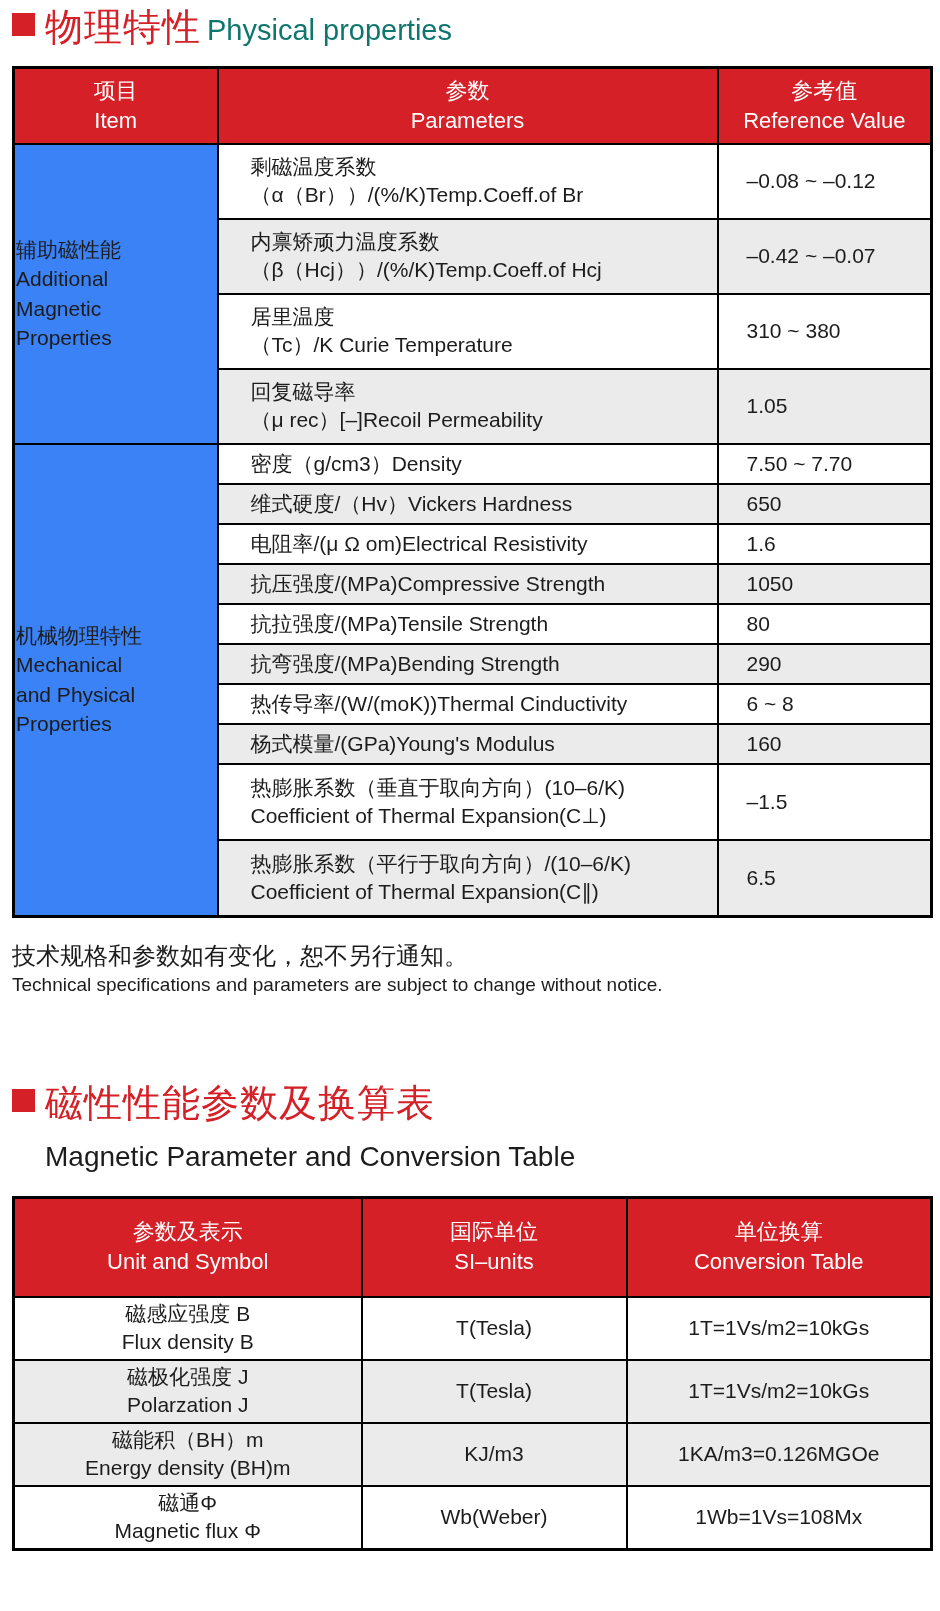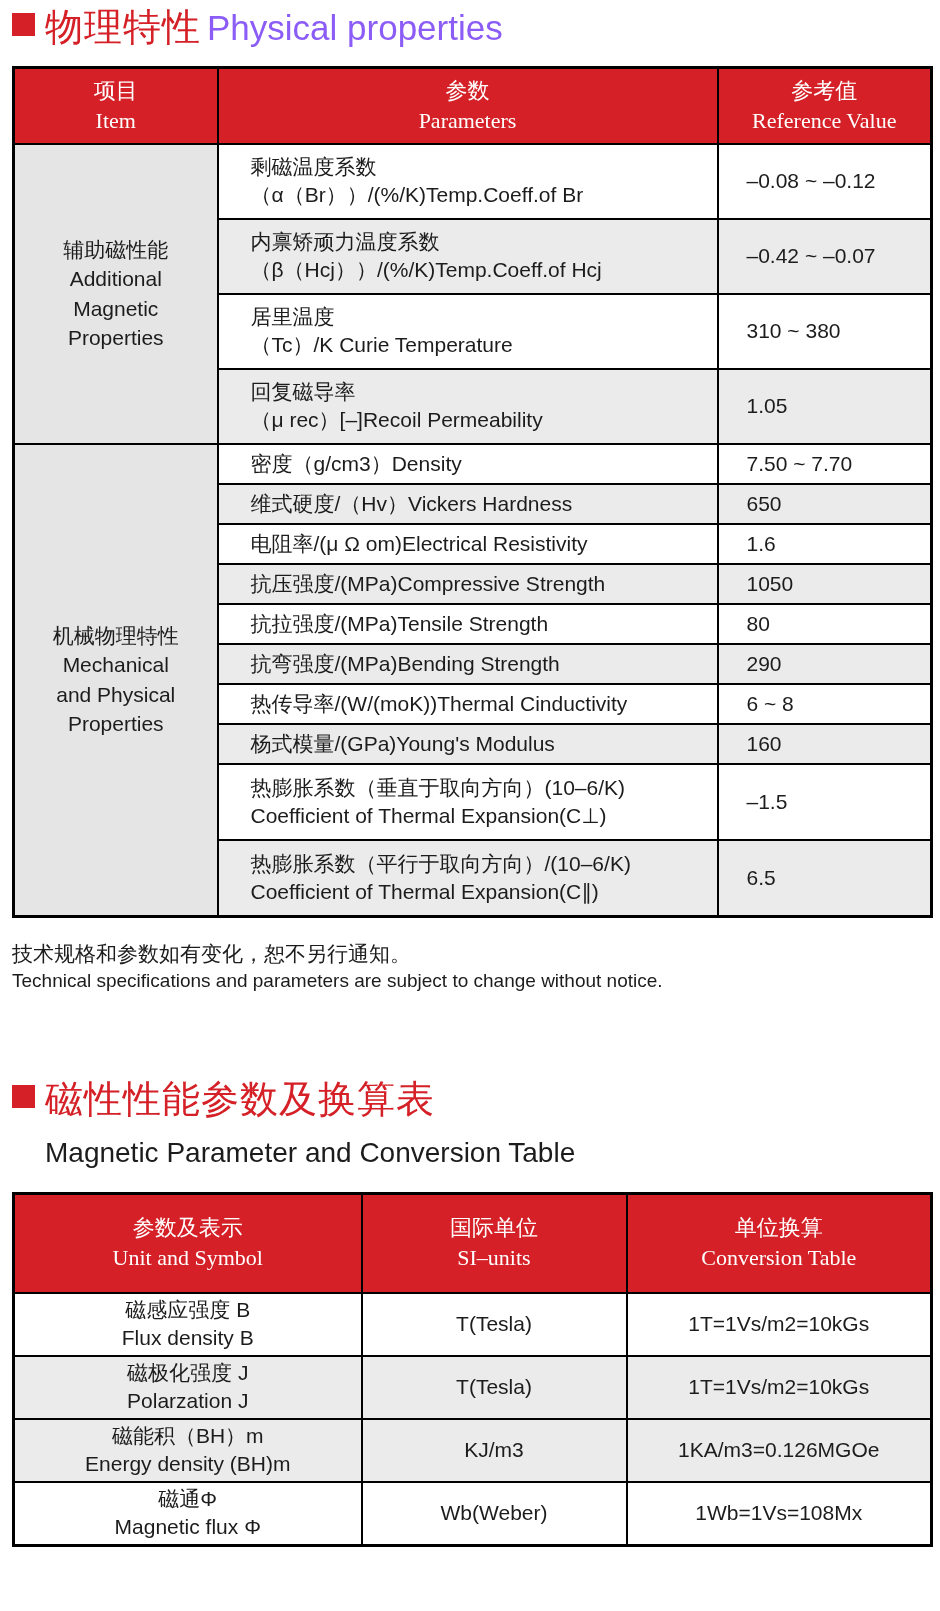--- a/index.html
+++ b/index.html
@@ -32,22 +32,22 @@
     margin-top: 7px;
     margin-right: 10px;
   }
   .heading-lines { line-height: 1.15; }
   .heading-zh {
     color: #d42026;
     font-size: 38px;
     letter-spacing: 1px;
   }
   .heading-en-inline {
-    color: #8b5cf6;
-    font-size: 35px;
+    color: #0f766e;
+    font-size: 29px;
     margin-left: 6px;
     text-align: center;
   }
   .heading-en-below {
     color: #1c1c1c;
     font-size: 28px;
     display: block;
     margin-top: 16px;
   }
   
@@ -60,51 +60,49 @@
   table, th, td { border: 2px solid #000; }
   table { border-width: 3px; }
   th {
     background: #d42026;
     color: #ffffff;
     font-weight: normal;
     font-size: 22px;
     text-align: center;
     white-space: pre-line;
     line-height: 1.35;
-    font-family: Liberation Serif, serif;
   }
   td {
     font-size: 21px;
     line-height: 1.32;
     white-space: pre-line;
     vertical-align: middle;
   }
   .t1 { margin-top: 16px; }
   .t1 col.c-item  { width: 204px; }
   .t1 col.c-param { width: 500px; }
   .t1 col.c-value { width: 214px; }
   .t1 th { height: 72px; }
   .t1 td.group {
-    text-align: center;
-    background: #e5e5e5;
+    background: #3b82f6;
     line-height: 1.4;
     font-size: 21px;
   }
   .t1 td.param { padding-left: 32px; }
   .t1 td.value { padding-left: 28px; }
   tr.alt td:not(.group) { background: #ebebeb; }
   tr.row-tall  td { height: 71px; }
   tr.row-short td { height: 36px; }
   tr.row-exp   td { height: 72px; }
   
   .note {
     margin: 22px 0 0 12px;
     line-height: 1.35;
   }
-  .note-zh { font-size: 21px; display: block; }
+  .note-zh { font-size: 24px; display: block; }
   .note-en { font-size: 19px; display: block; }
   
   .heading2 { margin-top: 84px; }
   
   .t2 { margin-top: 22px; padding-left: 12px; }
   .t2 col.c-sym  { width: 348px; }
   .t2 col.c-si   { width: 265px; }
   .t2 col.c-conv { width: 305px; }
   .t2 th { height: 95px; }
   .t2 td { text-align: center; height: 59px; }

